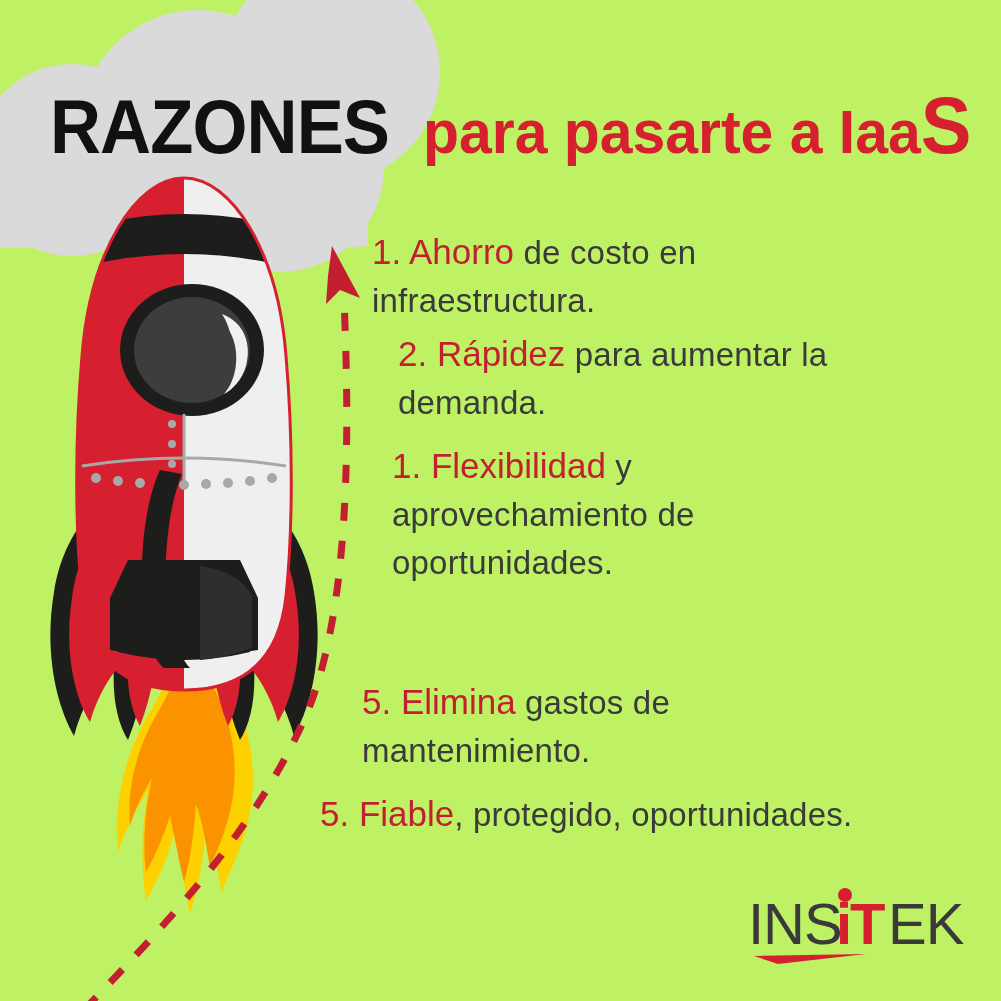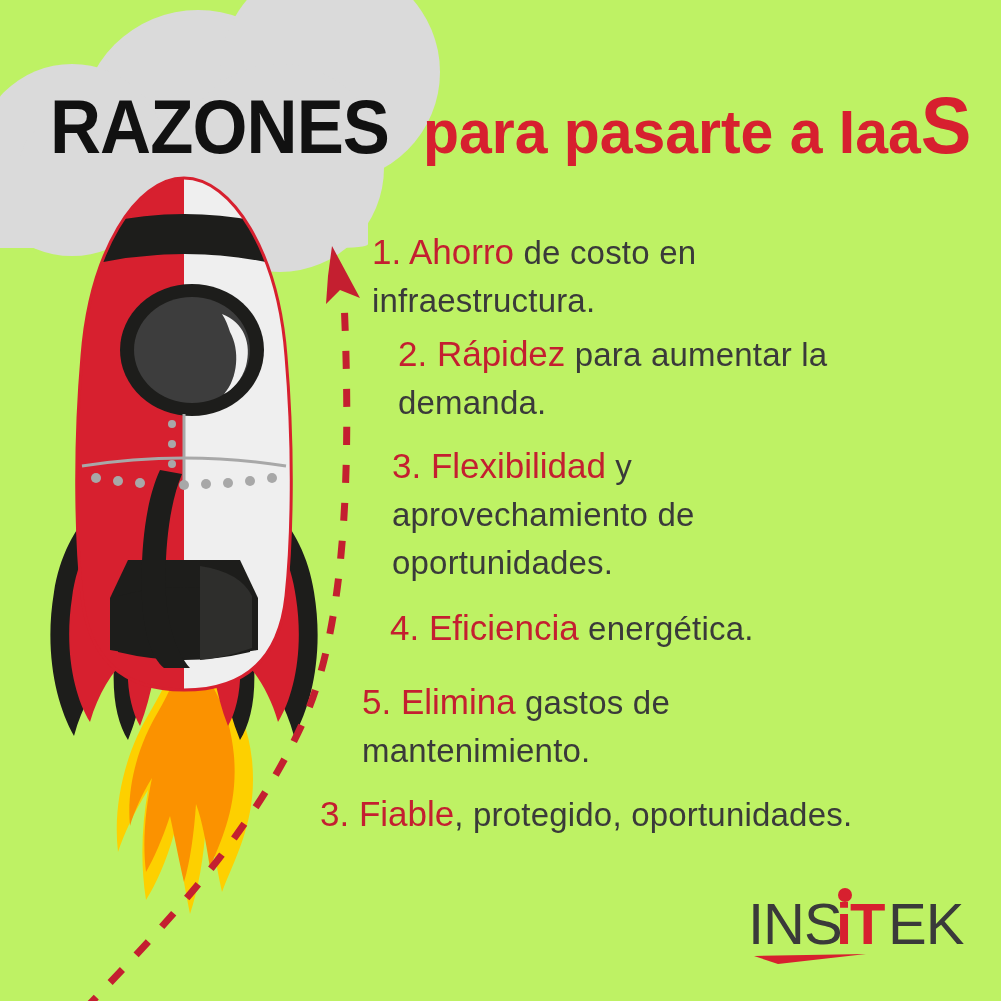--- a/index.html
+++ b/index.html
@@ -287,33 +287,30 @@
 
     <div class="reason" id="reason-1">
       <span class="lead">1. Ahorro</span><span class="rest"> de costo en infraestructura.</span>
     </div>
 
     <div class="reason" id="reason-2">
       <span class="lead">2. Rápidez</span><span class="rest"> para aumentar la demanda.</span>
     </div>
 
     <div class="reason" id="reason-3">
-      <span class="lead">3. Flexibilidad</span><span class="rest"> y aprovechamiento de oportunidades.</span>
-    </div>
-
-    <div class="reason" id="reason-4">
-      <span class="lead">4. Eficiencia</span><span class="rest"> energética.</span>
-    </div>
+      <span class="lead">1. Flexibilidad</span><span class="rest"> y aprovechamiento de oportunidades.</span>
+    </div>
+
 
     <div class="reason" id="reason-5">
       <span class="lead">5. Elimina</span><span class="rest"> gastos de mantenimiento.</span>
     </div>
 
     <div class="reason" id="reason-6">
-      <span class="lead">3. Fiable</span><span class="rest">, protegido, oportunidades.</span>
+      <span class="lead">5. Fiable</span><span class="rest">, protegido, oportunidades.</span>
     </div>
 
   </div>
 
   <svg id="logo" viewBox="0 0 232 82">
     <text x="0" y="56" font-family="Liberation Sans, sans-serif" font-size="58" font-weight="300" fill="#3a3a3a" letter-spacing="-1">INS</text>
     <text x="88" y="56" font-family="Liberation Sans, sans-serif" font-size="58" font-weight="700" fill="#d7202f" letter-spacing="-2">iT</text>
     <text x="140" y="56" font-family="Liberation Sans, sans-serif" font-size="58" font-weight="300" fill="#3a3a3a" letter-spacing="-1">EK</text>
     <circle cx="97" cy="7" r="7" fill="#d7202f"></circle>
     <path d="M 6 68 L 118 66 L 30 76 Z" fill="#d7202f"></path>

